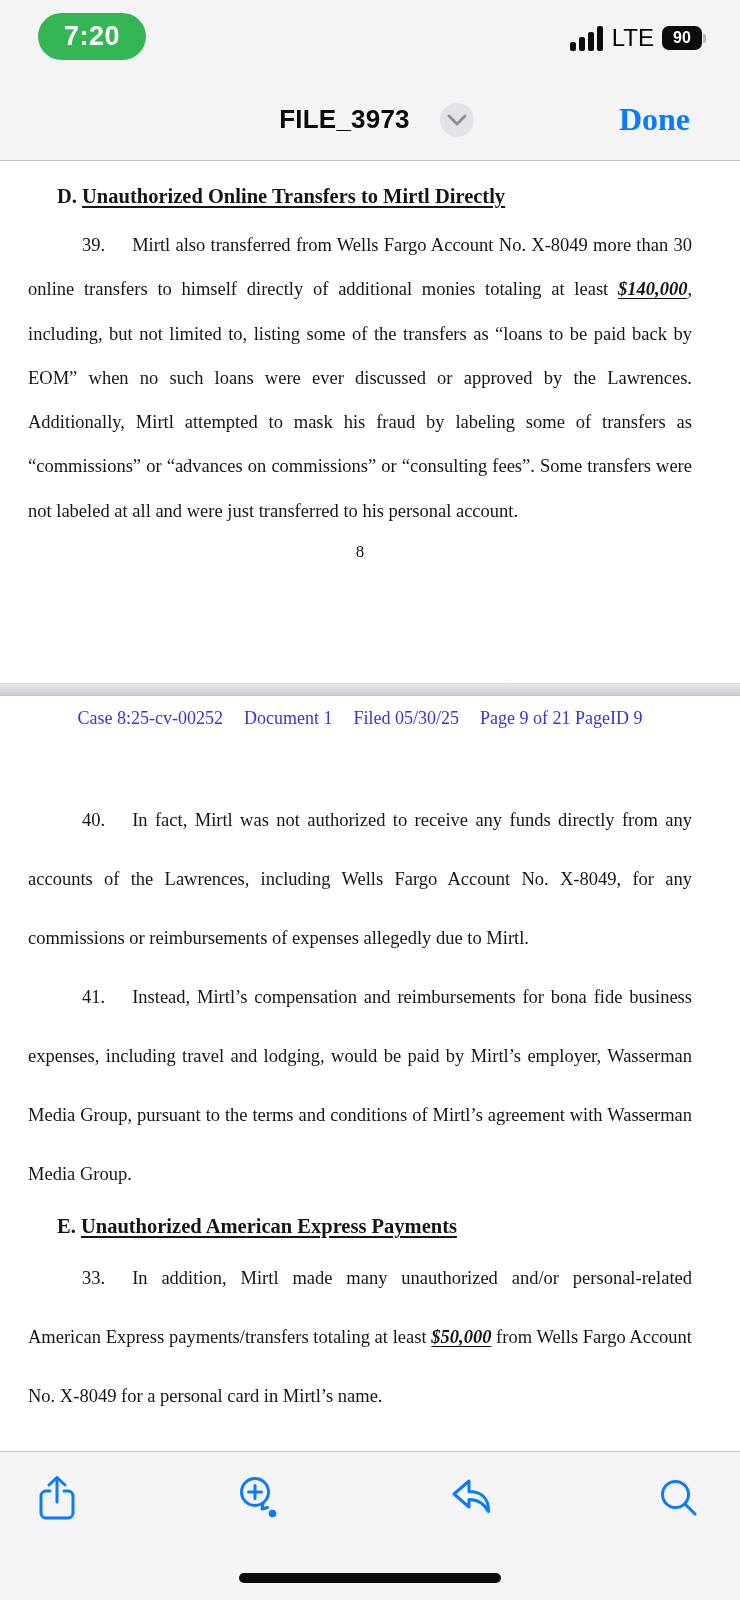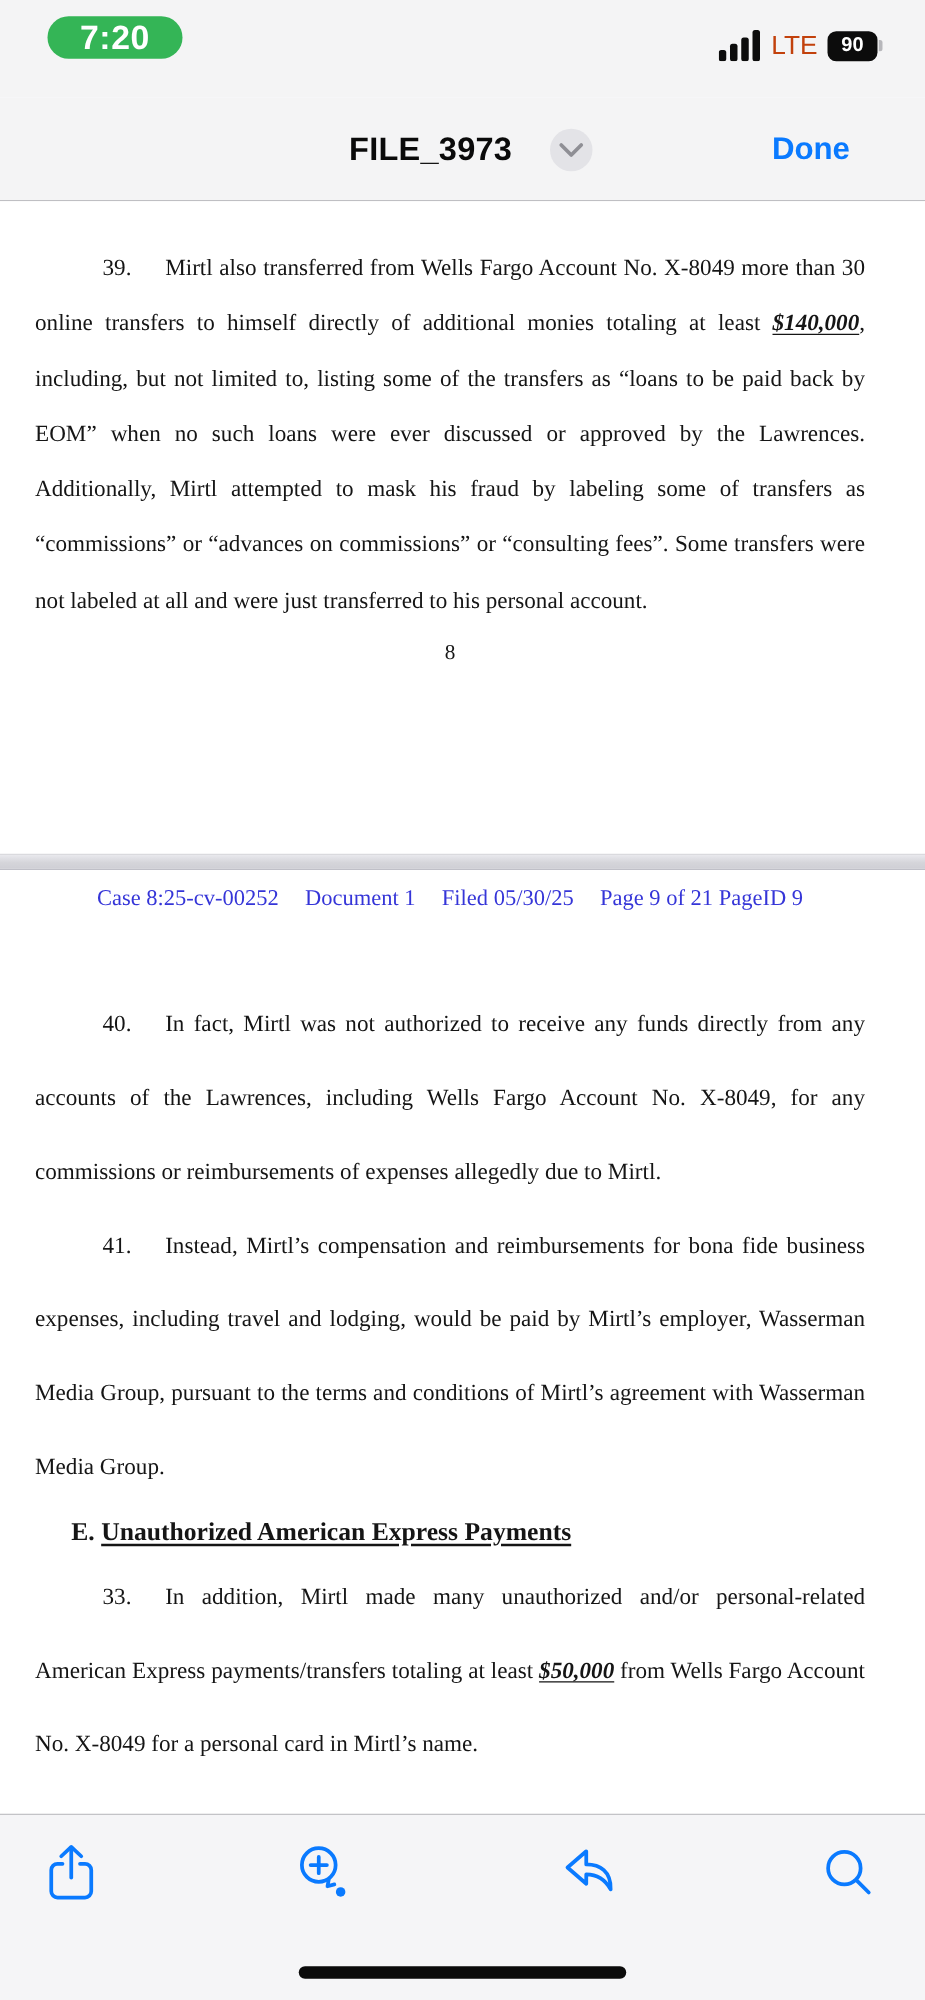--- a/index.html
+++ b/index.html
@@ -6,44 +6,44 @@
   html,body { width:740px; height:1600px; overflow:hidden; background:#fff;
     font-family:"Liberation Sans", sans-serif; }
   :root{
     --accent:#0a7aff;
     --stamp:#3535d8;
     --chrome:#f4f4f5;
   }
   
   .status-bar{ position:absolute; top:0; left:0; width:740px; height:78px;
     background:var(--chrome); }
-  .time-pill{ position:absolute; left:38px; top:13px; width:108px; height:34px;
+  .time-pill{ position:absolute; left:38px; top:13px; width:108px; height:47px;
     border-radius:24px; display:flex; align-items:center; justify-content:center; }
   .time-pill span{ color:#fff; font-size:27px; font-weight:700; letter-spacing:.5px; }
   .status-right{ position:absolute; right:34px; top:24px; display:flex;
     align-items:center; gap:8px; }
-  .carrier{ font-size:21px; font-weight:500; color:#c2410c; }
+  .carrier{ font-size:24px; font-weight:500; color:#000000; }
   .battery{ position:relative; display:flex; align-items:center; }
   .battery-body{ width:40px; height:24px; background:#0c0c0c; border-radius:7px;
     display:flex; align-items:center; justify-content:center; }
   .battery-body span{ color:#fff; font-size:16px; font-weight:700; }
   .battery-nub{ width:3px; height:9px; background:#b7b7bb;
     border-radius:0 2px 2px 0; margin-left:1px; }
   
   .nav-bar{ position:absolute; top:78px; left:0; width:740px; height:83px;
     background:var(--chrome); border-bottom:1px solid #bfbfc3; }
   .nav-title-wrap{ position:absolute; left:0; right:0; top:0; height:83px;
     display:flex; align-items:center; justify-content:center; gap:30px;padding-left:13px; }
   .nav-title{ font-size:26px; font-weight:700; color:#0a0a0a; letter-spacing:.2px; }
   .chevron-btn{ width:34px; height:34px; border-radius:50%; background:#e3e3e7;
     display:flex; align-items:center; justify-content:center; border:none; }
-  .done-btn{ position:absolute; right:60px; top:0; height:83px; display:flex;
+  .done-btn{ position:absolute; right:50px; top:0; height:83px; display:flex;
     align-items:center; background:none; border:none;
-    font-size:25px; font-weight:600; color:var(--accent);
-    font-family:Liberation Sans, sans-serif; }
+    font-size:32px; font-weight:600; color:var(--accent);
+    font-family:Liberation Serif, serif; }
   
   .doc-serif{ font-family:"Liberation Serif", serif; color:#151515; }
   .page{ position:absolute; left:0; width:740px; background:#fff; }
   .page-8{ top:161px; height:522px; padding:20px 48px 0 28px; }
   .page-9{ top:696px; height:755px; padding:12px 48px 0 28px; }
   .doc-heading{ font-size:20.5px; font-weight:700; margin-left:29px;
     line-height:30px; }
   .doc-heading .hd-text{ text-decoration:underline;
     text-decoration-thickness:1.5px; text-underline-offset:3px; }
   .para-group{ }
@@ -109,20 +109,24 @@
         <svg width="20" height="12" viewBox="0 0 20 12">
           <path d="M2 2 L10 10 L18 2" fill="none" stroke="#8f8f95" stroke-width="3" stroke-linecap="round" stroke-linejoin="round"></path>
         </svg>
       </span>
     </button>
   </div>
   <button class="done-btn">Done</button>
 </div>
 
 <div class="page page-8 doc-serif">
+  <div class="doc-heading">
+    <span>D.</span>
+    <span class="hd-text">Unauthorized Online Transfers to Mirtl Directly</span>
+  </div>
   <div class="para-group">
       <p class="doc-para"><span class="para-num">39.</span><span>Mirtl also transferred from Wells Fargo Account No. X-8049 more than 30 online transfers to himself directly of additional monies totaling at least </span><span class="amt">$140,000</span><span>, including, but not limited to, listing some of the transfers as “loans to be paid back by EOM” when no such loans were ever discussed or approved by the Lawrences.  Additionally, Mirtl attempted to mask his fraud by labeling some of transfers as “commissions” or “advances on commissions” or “consulting fees”. Some transfers were not labeled at all and were just transferred to his personal account.</span></p>
     </div>
   <div class="page-num">8</div>
 </div>
 
 <div class="page-separator"></div>
 
 <div class="page page-9 doc-serif">
   <div class="stamp-row">

